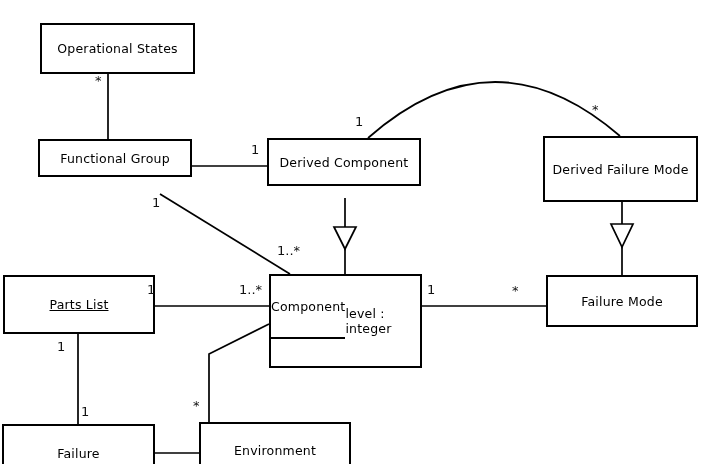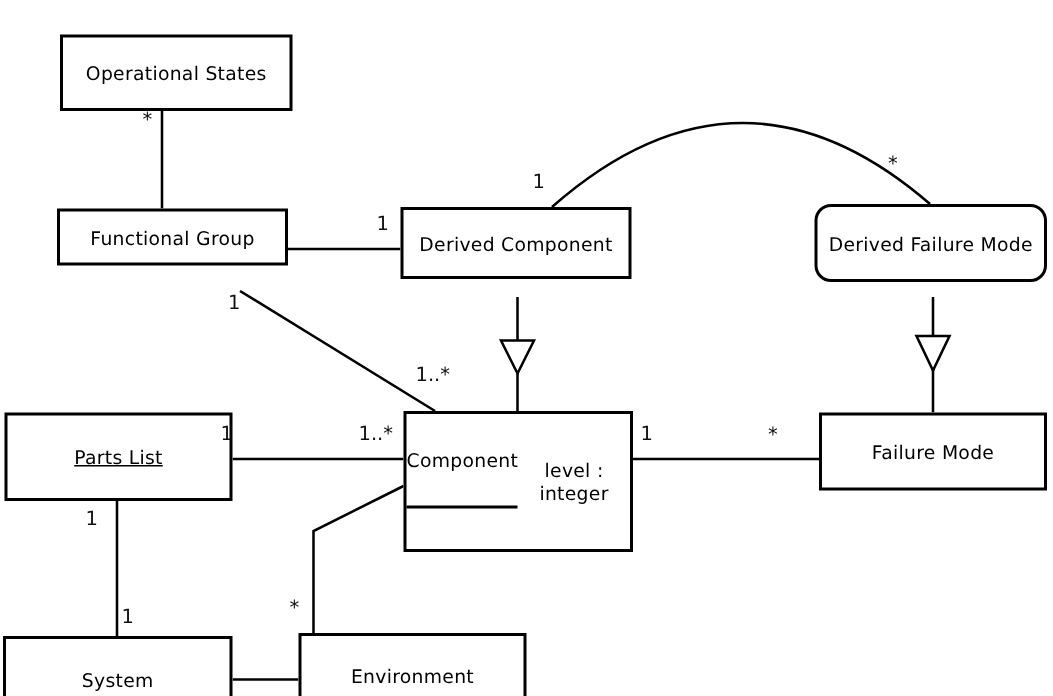--- a/index.html
+++ b/index.html
@@ -42,21 +42,21 @@
     display: flex;
     align-items: center;
     justify-content: center;
   }
   .uml-attr-compartment {
     flex: 1;
     display: flex;
     align-items: center;
     justify-content: flex-start;
     font-size: 12.5px;
-    text-align: center;
+    text-align: left;
   }
   .mult {
     position: absolute;
     font-size: 13px;
     line-height: 14px;
     color: #111111;
     white-space: nowrap;
   }
 </style>
 </head>
@@ -89,21 +89,21 @@
   </div>
 
   <div class="uml-box" style="left:38px;  top:118px; width:154px; height:38px;">
     <span>Functional Group</span>
   </div>
 
   <div class="uml-box" style="left:267px; top:117px; width:154px; height:48px;">
     <span>Derived Component</span>
   </div>
 
-  <div class="uml-box" style="left:543px; top:115px; width:155px; height:52px;border-radius:11px;">
+  <div class="uml-box" style="left:543px; top:115px; width:155px; height:66px;">
     <span>Derived Failure Mode</span>
   </div>
 
   <div class="uml-box" style="left:3px;   top:254px; width:152px; height:59px;text-decoration:underline;">
     <span>Parts List</span>
   </div>
 
   <div class="uml-box compartments" style="left:269px; top:253px; width:153px; height:94px;">
     <div class="uml-name-compartment">
       <span>Component</span>
@@ -111,21 +111,21 @@
     <div class="uml-attr-compartment">
       <span>level : integer</span>
     </div>
   </div>
 
   <div class="uml-box" style="left:546px; top:254px; width:152px; height:52px;">
     <span>Failure Mode</span>
   </div>
 
   <div class="uml-box" style="left:2px;   top:403px; width:153px; height:58px;">
-    <span>System</span>
+    <span>Failure</span>
   </div>
 
   <div class="uml-box" style="left:199px; top:401px; width:152px; height:56px;">
     <span>Environment</span>
   </div>
 
   <span class="mult" style="left:95px;  top:53px;">*</span>
   <span class="mult" style="left:251px; top:122px;">1</span>
   <span class="mult" style="left:355px; top:94px;">1</span>
   <span class="mult" style="left:592px; top:82px;">*</span>

